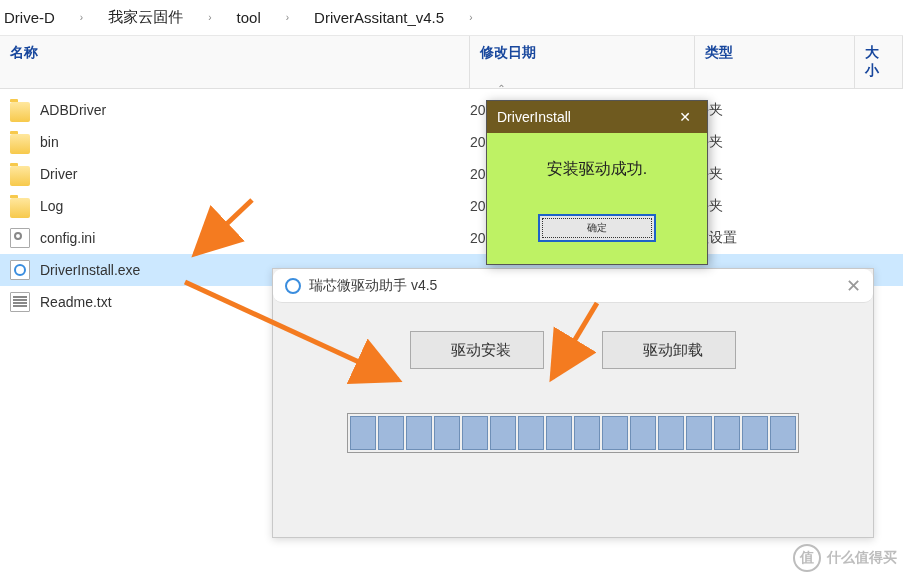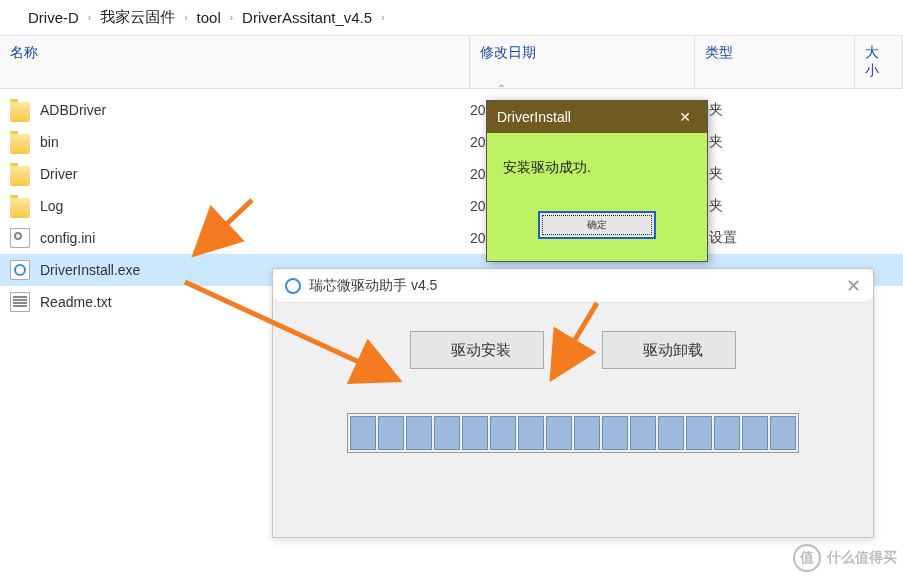--- a/index.html
+++ b/index.html
@@ -1,20 +1,20 @@
 <!DOCTYPE html>
 <html><head>
 <meta charset="utf-8">
 <style>
   * { box-sizing: border-box; font-family: "Microsoft YaHei", "Segoe UI", sans-serif; }
   body { margin:0; padding:0; width:903px; height:578px; background:#fff; color:#333; font-size:14px; position:relative; overflow:hidden;}
-  .breadcrumb { display:flex; align-items:center; padding:8px 28px; gap:6px; font-size:15px; border-bottom:1px solid #e8e8e8;}
+  .breadcrumb { display:flex; align-items:center; padding:8px 4px; gap:22px; font-size:15px; border-bottom:1px solid #e8e8e8;}
   .breadcrumb .crumb { color:#222; }
   .breadcrumb .caret { color:#888; font-size:10px; padding:0 3px;}
-  .header-row { display:flex; background:#f9f9f9; border-bottom:1px solid #e0e0e0; font-size:14px;}
+  .header-row { display:flex; background:#f9f9f9; border-bottom:1px solid #e0e0e0; font-size:14px;font-weight:bold;}
   .header-row .col { padding:8px 10px; color:#18479d; border-right:1px solid #e0e0e0;}
   .col-name{width:470px;}
   .col-date{width:225px;}
   .col-type{width:160px;}
   .col-size{flex:1; border-right:none;}
   .sort-ind{ text-align:center; color:#888; font-size:10px; margin-top:-6px; margin-left:100px;}
   .file-list{}
   .file-row{display:flex; align-items:center; height:32px; padding:0 10px;}
   .file-row.selected{background:#cce8ff;}
   .file-row .icon{width:20px; height:20px; margin-right:10px; flex-shrink:0;}
@@ -35,21 +35,21 @@
   .assist-close{color:#999; font-size:18px; font-weight:300;}
   .assist-body{display:flex; flex-direction:column; align-items:center; padding:28px 30px 18px;}
   .btn-row{display:flex; gap:58px; margin:0 auto 44px;}
   .assist-btn{width:134px; height:38px; background:#e6e6e6; border:1px solid #aaa; font-size:15px; display:flex; align-items:center; justify-content:center;padding-left:8px;}
   .progress{display:flex; gap:2px; border:1px solid #999; padding:2px;}
   .progress .seg{width:26px; height:34px; background:#9fb9dc; border:1px solid #6e8fb7;}
   
   .dialog{position:absolute; left:486px; top:100px; width:222px; background:#bef264; border:1px solid #555; box-shadow:2px 2px 10px rgba(0,0,0,.3);}
   .dialog-titlebar{display:flex; justify-content:space-between; align-items:center; background:#6f5a1f; color:#fff; height:32px; padding:0 10px; font-size:14px;}
   .dialog-close{width:24px; text-align:center; font-size:14px; font-weight:300;}
-  .dialog-body{padding:26px 16px 16px; font-size:14px; color:#222;}
+  .dialog-body{padding:26px 16px 16px; font-size:16px; color:#222;text-align:center;}
   .dialog-footer{display:flex; justify-content:center; padding:18px 16px 22px;}
   .ok-btn{width:118px; height:28px; border:2px solid #1e62c8; outline:1px dotted #333; outline-offset:-5px; background:#e6e6e6; display:flex; align-items:center; justify-content:center; font-size:10px;}
   
   .arrow{position:absolute; pointer-events:none;}
   .watermark{position:absolute; right:6px; bottom:6px; display:flex; align-items:center; gap:6px; color:#bdbdbd; font-size:14px; font-weight:bold;}
   .watermark .badge{width:28px; height:28px; border:2px solid #bdbdbd; border-radius:50%; display:flex; align-items:center; justify-content:center; font-size:14px;}
 </style>
 </head>
 <body>
 

